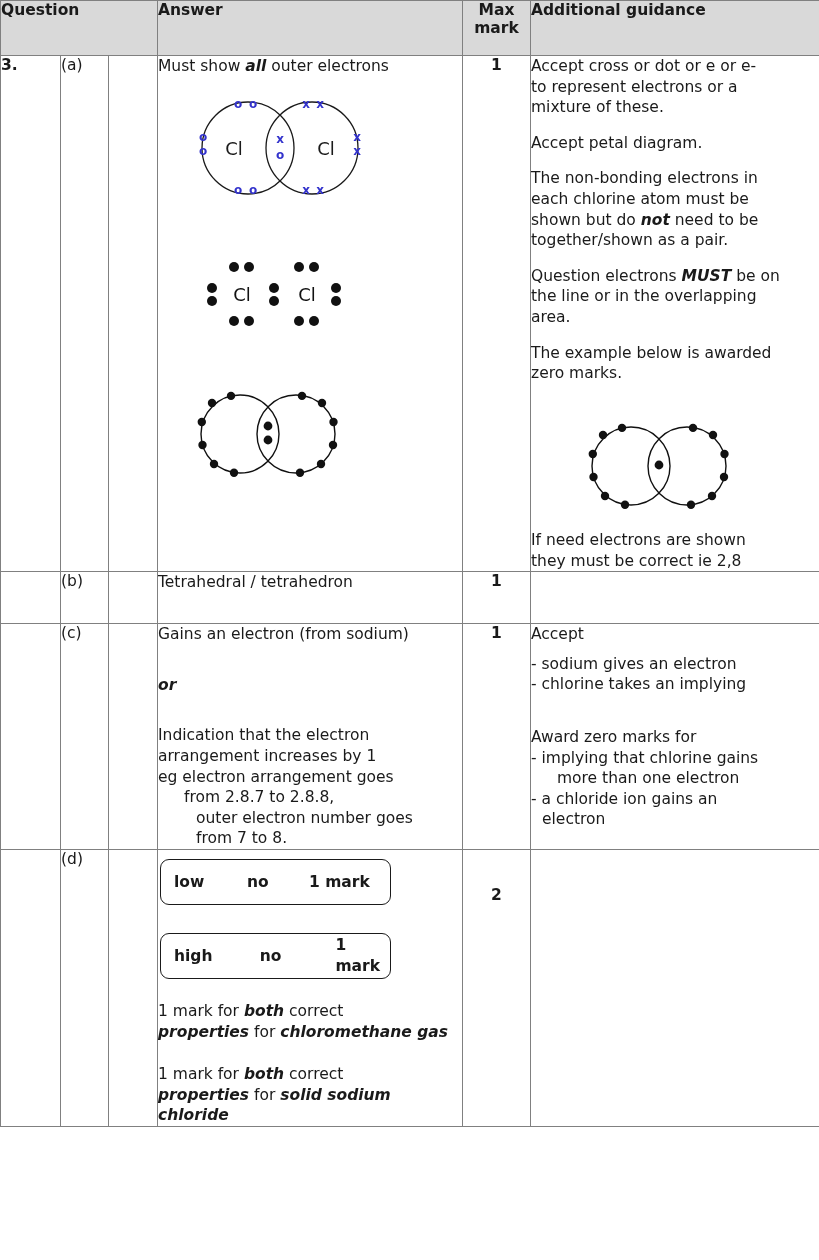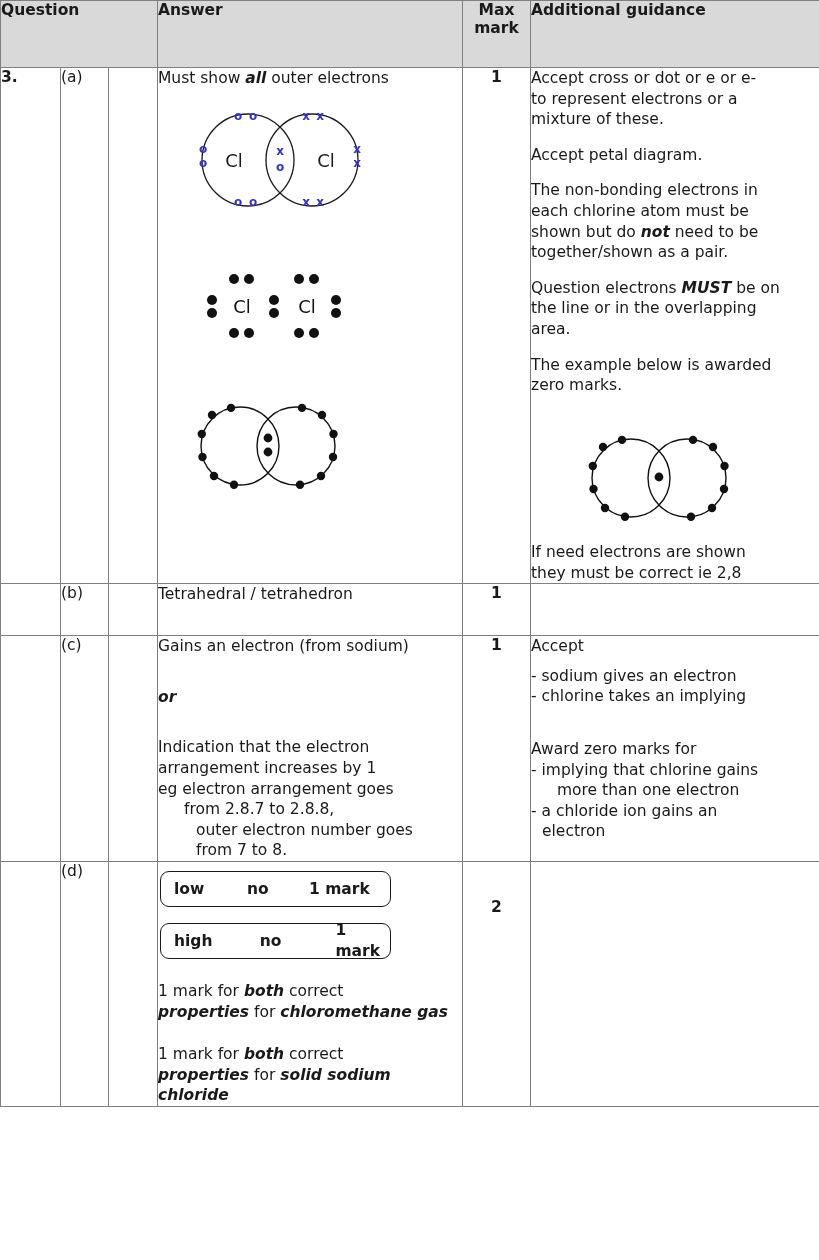--- a/index.html
+++ b/index.html
@@ -33,21 +33,21 @@
   col.c-max    { width: 68px;  }
   col.c-guide  { width: 289px; }
 
   
   thead th {
     background: #d9d9d9;
     font-weight: bold;
     font-size: 15.5px;
     text-align: left;
     padding: 8px 9px 8px 9px;
-    height: 67px;
+    height: 55px;
     line-height: 1.18;
     border-bottom: 1px solid #7a7a7a;
   }
   th.th-max { text-align: center; padding-left: 4px; padding-right: 4px; }
 
   
   td.qnum {
     font-weight: bold;
     font-size: 15.5px;
     padding: 9px 0 0 10px;
@@ -90,32 +90,32 @@
   .dgm2 { width: 140px; height: 72px;  margin: 52px 0 0 46px; }
   .dgm3 { width: 160px; height: 92px;  margin: 58px 0 0 30px; }
   .dgm-guide { width: 160px; height: 92px; margin: 36px 0 0 48px; }
 
   .dgm svg { display: block; overflow: visible; }
 
   
   .optbox {
     border: 1.6px solid #1a1a1a;
     border-radius: 9px;
-    height: 36px;
+    height: 46px;
     width: 231px;
     margin: 9px 0 0 2px;
     display: flex;
     align-items: center;
     font-weight: bold;
     font-size: 15.5px;
   }
   .optbox .w1 { width: 86px; padding-left: 13px; }
   .optbox .w2 { width: 62px; }
   .optbox .w3 { }
-  .optbox.second { margin-top: 16px; gap: 20px; }
+  .optbox.second { margin-top: 28px; gap: 20px; }
   .d-notes { margin-top: 22px; }
 </style>
 </head>
 <body>
 
 <table class="mark-scheme">
   <colgroup>
     <col class="c-qnum">
       <col class="c-qpart">
       <col class="c-qsub">

